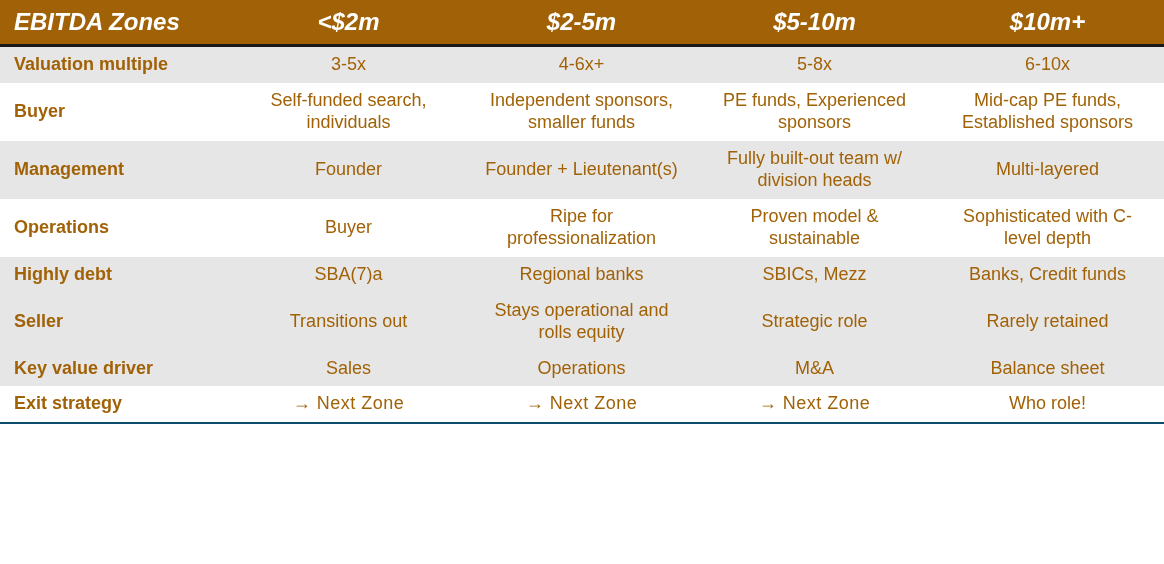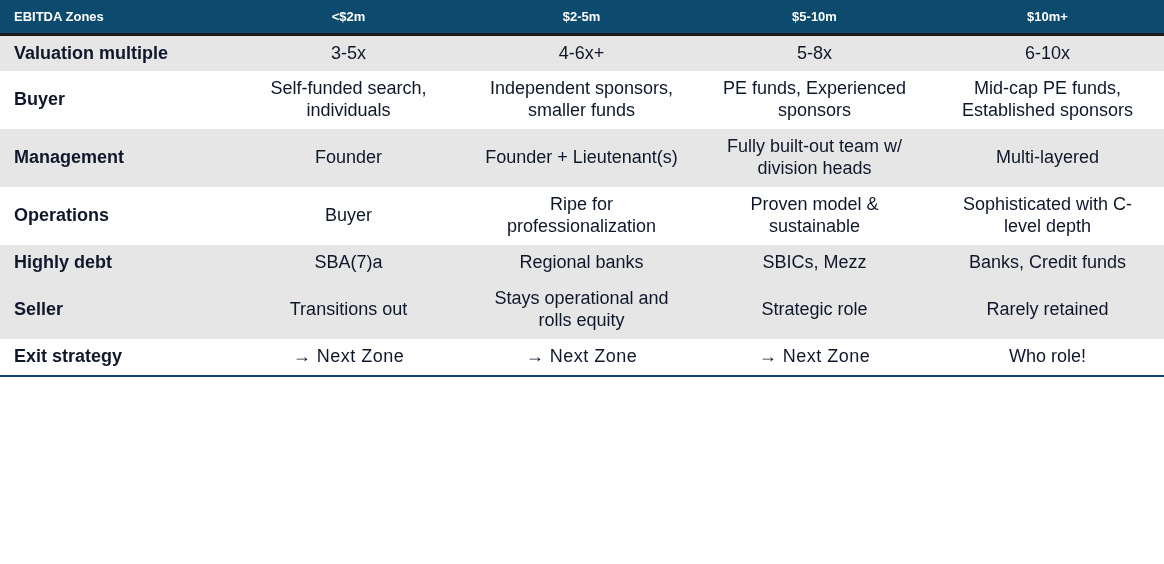--- a/index.html
+++ b/index.html
@@ -22,41 +22,42 @@
     width: 1164px;
     table-layout: fixed;
   }
   table.ebitda-table col.c0 { width: 232px; }
   table.ebitda-table col.c1 { width: 233px; }
   table.ebitda-table col.c2 { width: 233px; }
   table.ebitda-table col.c3 { width: 233px; }
   table.ebitda-table col.c4 { width: 233px; }
 
   thead th {
-    background: #0c4a6e;
+    background: #a16207;
     color: #ffffff;
-    font-size: 13px;
+    font-size: 24px;
     font-weight: bold;
     padding: 8px 10px;
     text-align: center;
     vertical-align: middle;
     height: 34px;
     box-sizing: border-box;
+    font-style: italic;
   }
   thead th.head-label {
     text-align: left;
     padding-left: 14px;
   }
   thead tr {
     border-bottom: 3px solid #1a1a1a;
   }
 
   tbody td {
     font-size: 18px;
-    color: #0f172a;
+    color: #a16207;
     text-align: center;
     vertical-align: middle;
     padding: 7px 16px;
     line-height: 1.22;
     box-sizing: border-box;
   }
   tbody td.rowlabel {
     text-align: left;
     font-weight: bold;
     padding-left: 14px;
@@ -132,20 +133,27 @@
         <td>SBICs, Mezz</td>
         <td>Banks, Credit funds</td>
       </tr>
       <tr class="shade">
         <td class="rowlabel">Seller</td>
         <td>Transitions out</td>
         <td>Stays operational and rolls equity</td>
         <td>Strategic role</td>
         <td>Rarely retained</td>
       </tr>
+      <tr class="shade">
+        <td class="rowlabel">Key value driver</td>
+        <td>Sales</td>
+        <td>Operations</td>
+        <td>M&amp;A</td>
+        <td>Balance sheet</td>
+      </tr>
       <tr class="plain last-row">
         <td class="rowlabel">Exit strategy</td>
         <td class="arrow">→ Next Zone</td>
         <td class="arrow">→ Next Zone</td>
         <td class="arrow">→ Next Zone</td>
         <td>Who role!</td>
       </tr>
     </tbody>
   </table>
 </div>

